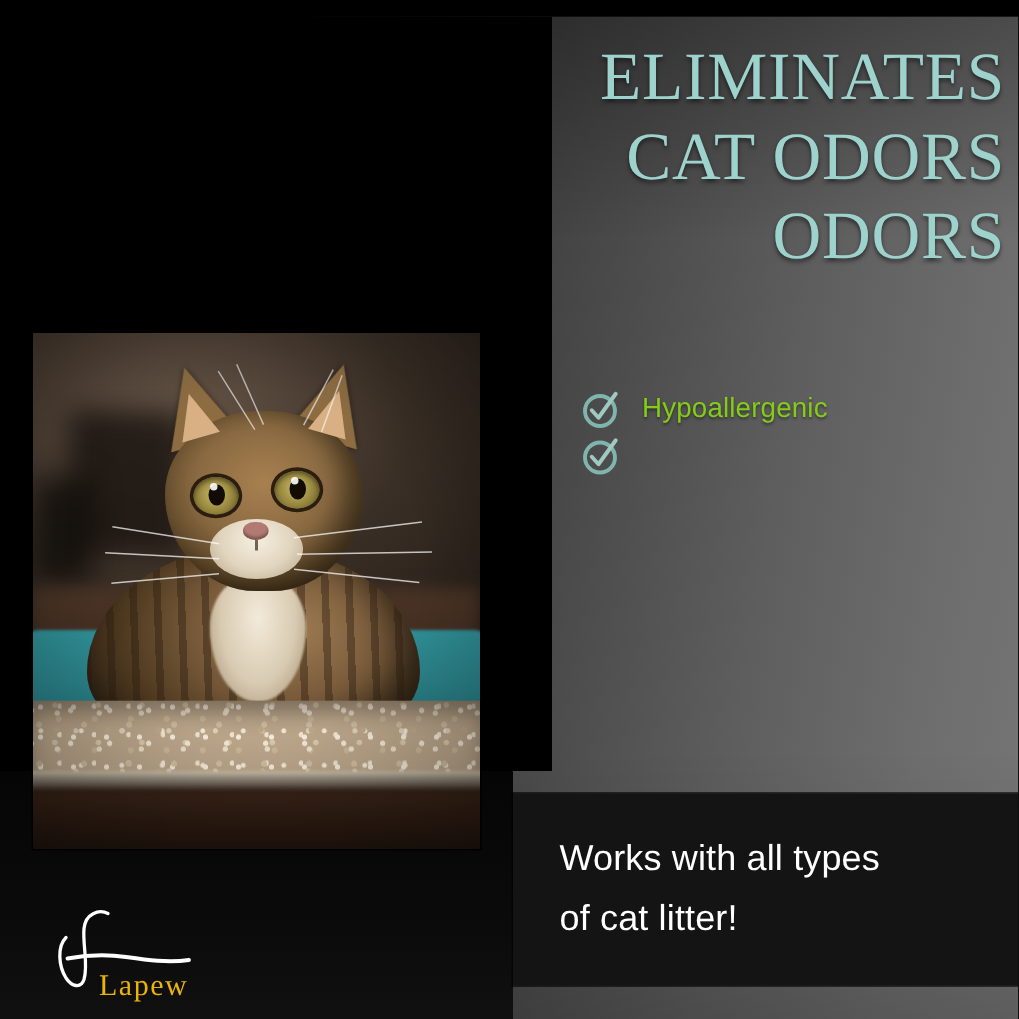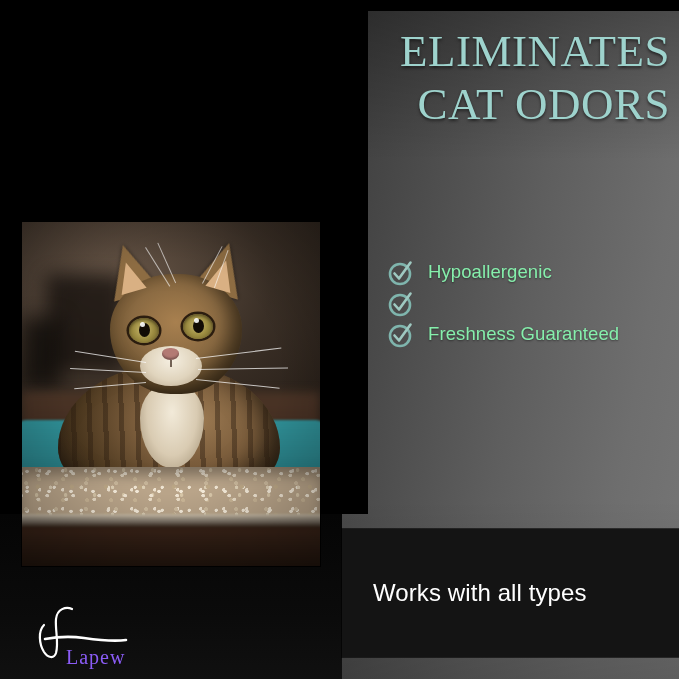--- a/index.html
+++ b/index.html
@@ -335,21 +335,21 @@
     margin-bottom: 4px;
   }
   .check-icon {
     flex: 0 0 auto;
     width: 26px;
     height: 26px;
     margin-right: 14px;
     margin-top: 1px;
   }
   .benefit-text {
-    color: #86efac;
+    color: #84cc16;
     font-size: 18.5px;
     line-height: 26px;
     letter-spacing: 0.1px;
     text-shadow: 0 1px 2px rgba(0,0,0,0.45);
   }
 
   
   .banner {
     position: absolute;
     left: 342px;
@@ -380,36 +380,37 @@
     height: 72px;
   }
   .logo-mark { position: absolute; left: 0; top: 0; }
   .logo-word {
     position: absolute;
     left: 40px;
     top: 43px;
     font-family: "Liberation Serif", serif;
     font-size: 20px;
     letter-spacing: 1px;
-    color: #8b5cf6;
+    color: #eab308;
   }
 </style>
 </head>
 <body>
 
 <div id="ad">
 
   <div class="bg-base"></div>
   <div class="bg-shade"></div>
   <div class="panel-black-left"></div>
   <div class="panel-black-left-lower"></div>
 
   <div class="headline">
     <span class="hl-line">ELIMINATES</span>
     <span class="hl-line">CAT ODORS</span>
+    <span class="hl-line">ODORS</span>
   </div>
 
   <div class="photo">
     <div class="photo-bg"></div>
     <div class="photo-blurblock"></div>
     <div class="photo-blurblock2"></div>
     <div class="photo-floor"></div>
 
     <div class="litterbox"></div>
     <div class="litterbox-shadow"></div>
@@ -469,35 +470,27 @@
     <div class="benefit-row">
       <span class="check-icon">
         <svg viewBox="0 0 26 26" width="26" height="26">
           <circle cx="12" cy="14" r="10" fill="none" stroke="#7fb5ad" stroke-width="2.6"></circle>
           <path d="M6.5 13.5 L11 18.5 L22.5 2.5" fill="none" stroke="#9fc9c1" stroke-width="2.6" stroke-linecap="round" stroke-linejoin="round"></path>
         </svg>
       </span>
     </div>
 
 
-    <div class="benefit-row">
-      <span class="check-icon">
-        <svg viewBox="0 0 26 26" width="26" height="26">
-          <circle cx="12" cy="14" r="10" fill="none" stroke="#7fb5ad" stroke-width="2.6"></circle>
-          <path d="M6.5 13.5 L11 18.5 L22.5 2.5" fill="none" stroke="#9fc9c1" stroke-width="2.6" stroke-linecap="round" stroke-linejoin="round"></path>
-        </svg>
-      </span>
-      <span class="benefit-text">Freshness Guaranteed</span>
-    </div>
 
   </div>
 
   <div class="banner">
     <div class="banner-text">
       <span class="bn-line">Works with all types</span>
+      <span class="bn-line">of cat litter!</span>
     </div>
   </div>
 
   <div class="logo">
     <svg class="logo-mark" width="140" height="60" viewBox="0 0 140 60">
       <path d="M46 6 C40 3 31 6 30 16 C29 27 33 40 30 50 C28 56 22 55 18 49 C13 41 12 28 18 22" fill="none" stroke="#ffffff" stroke-width="2.2" stroke-linecap="round"></path>
       <path d="M19 36 C30 34 44 33 58 35 C72 37 86 39 100 37" fill="none" stroke="#ffffff" stroke-width="2.6" stroke-linecap="round"></path>
     </svg>
     <div class="logo-word">Lapew</div>
   </div>

